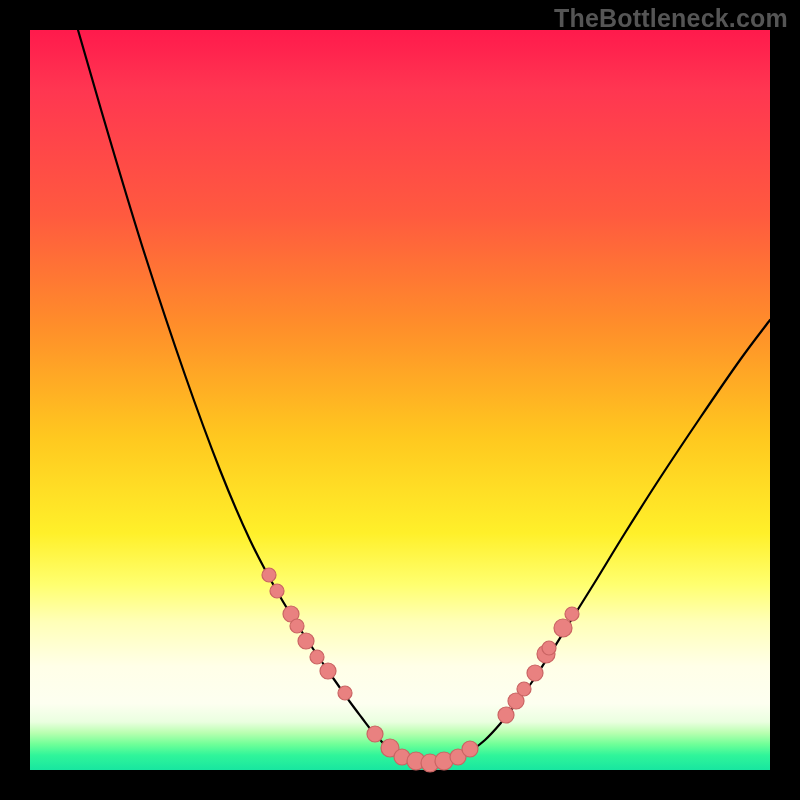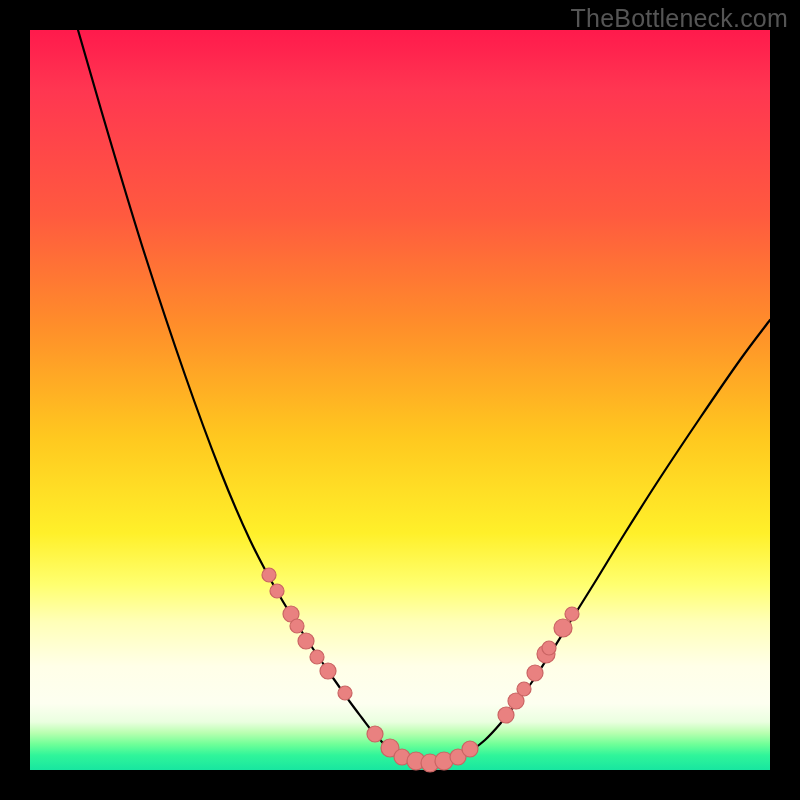--- a/index.html
+++ b/index.html
@@ -16,21 +16,21 @@
     width: 800px;
     height: 800px;
     background: #000;
   }
   .watermark {
     position: absolute;
     top: 4px;
     right: 12px;
     color: #555;
     font-size: 25px;
-    font-weight: 400;
+    font-weight: 700;
     letter-spacing: 0.2px;
     z-index: 50;
   }
   .plot-frame {
     position: absolute;
     left: 30px;
     top: 30px;
     width: 740px;
     height: 740px;
     background: #000; 

